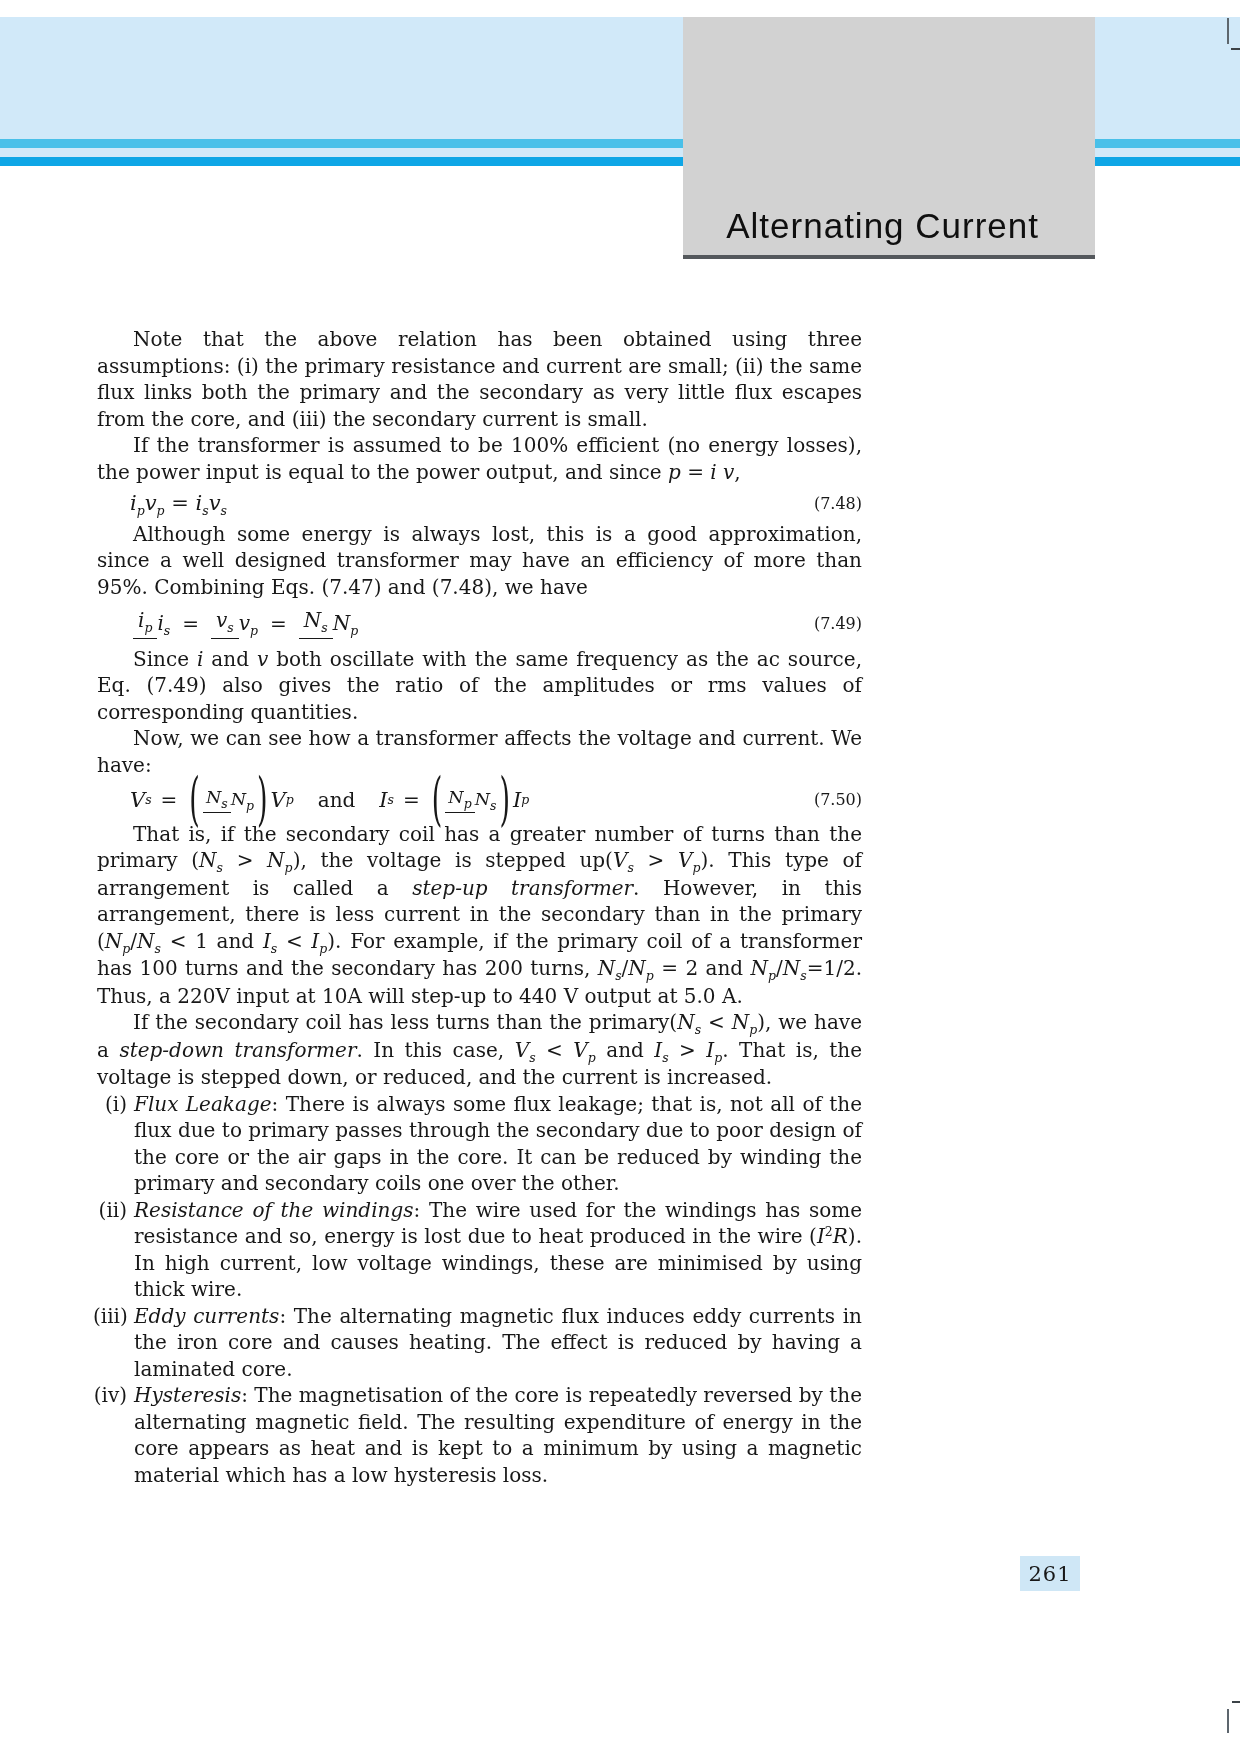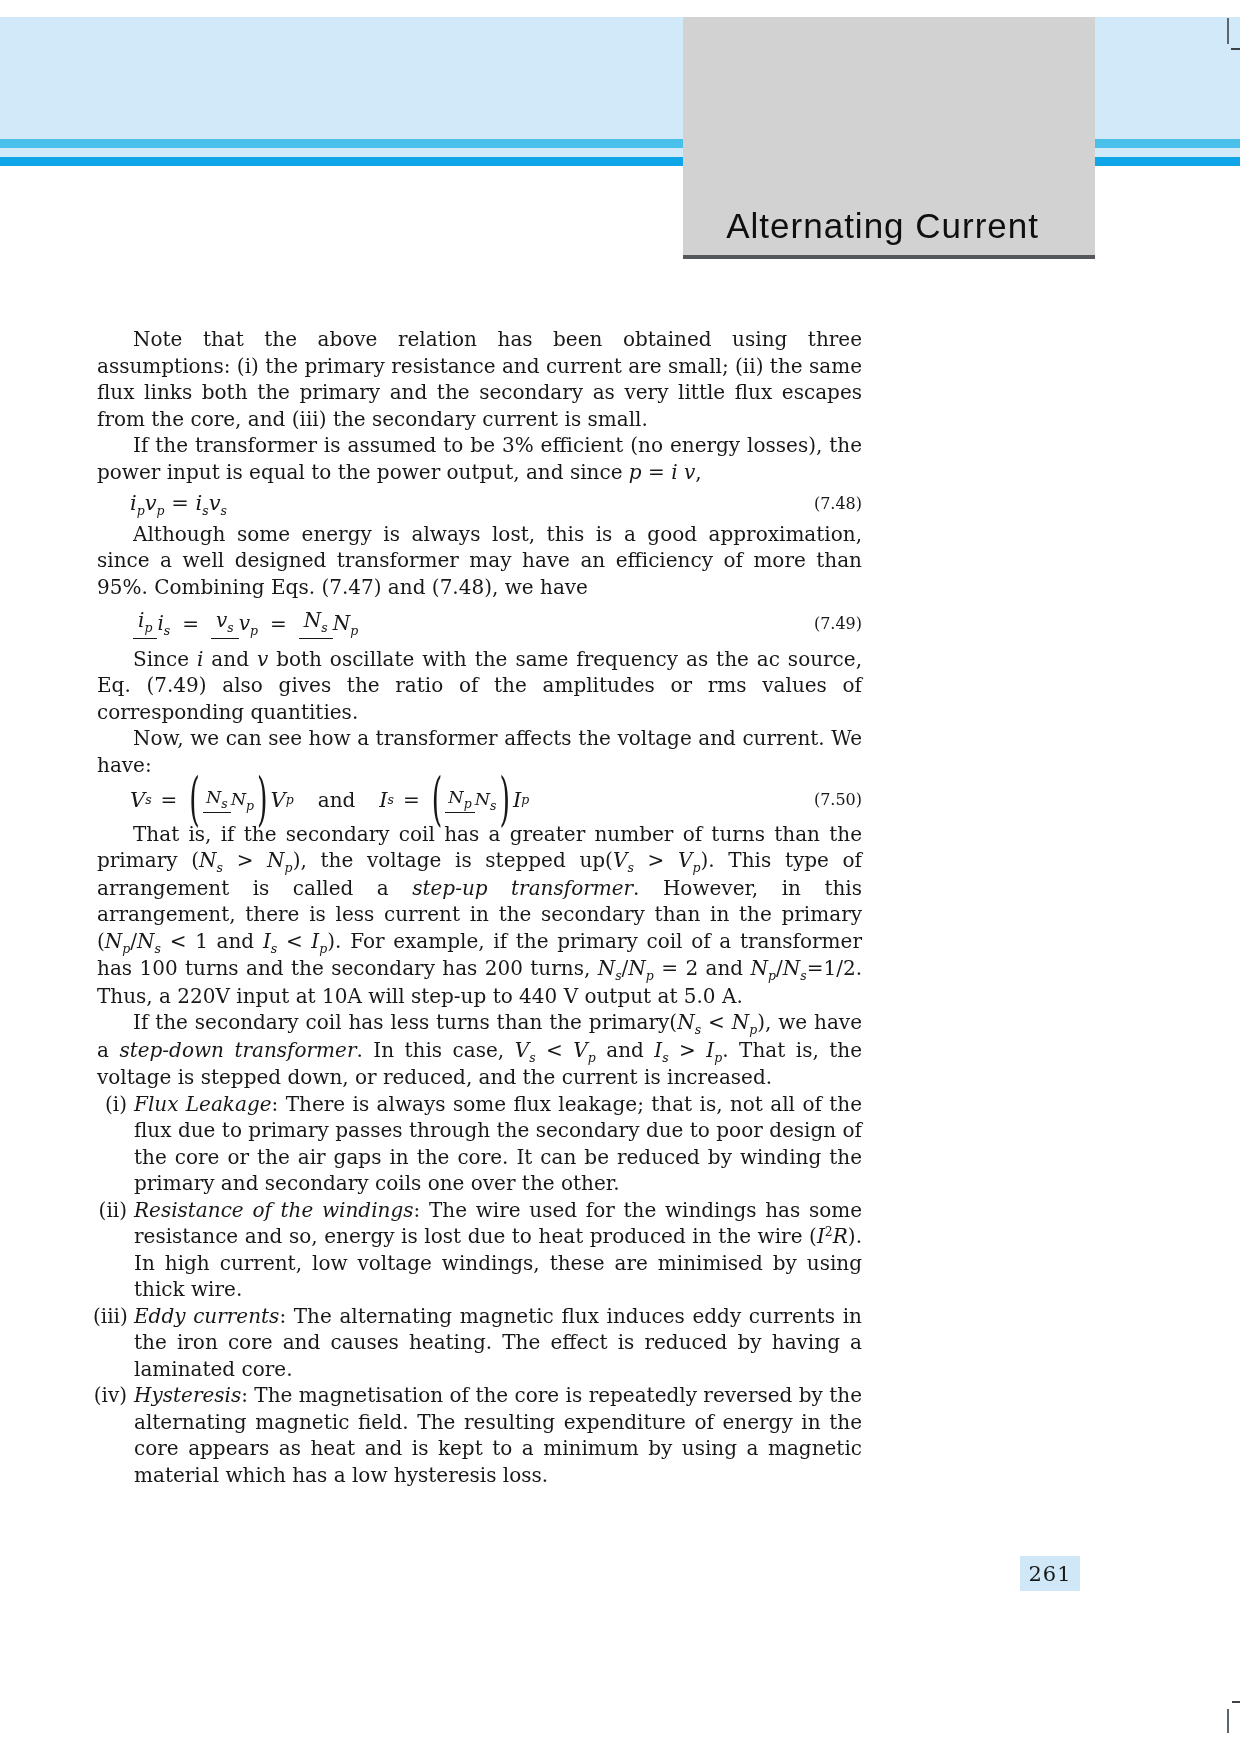--- a/index.html
+++ b/index.html
@@ -75,21 +75,21 @@
 
 <div class="crop v" style="left:1227px;top:18px;"></div>
 <div class="crop h" style="left:1231px;top:48px;"></div>
 <div class="crop h" style="left:1232px;top:1701px;"></div>
 <div class="crop v" style="left:1227px;top:1709px;height:24px;"></div>
 
 <div class="main">
 
   <p>Note that the above relation has been obtained using three assumptions: (i) the primary resistance and current are small; (ii) the same flux links both the primary and the secondary as very little flux escapes from the core, and (iii) the secondary current is small.</p>
 
-  <p><span>If the transformer is assumed to be 3% efficient (no energy losses), the power input is equal to the power output, and since </span><span class="it">p</span><span> = </span><span class="it">i v</span><span>,</span></p>
+  <p><span>If the transformer is assumed to be 100% efficient (no energy losses), the power input is equal to the power output, and since </span><span class="it">p</span><span> = </span><span class="it">i v</span><span>,</span></p>
 
   <div class="eqrow row48">
     <span class="eqbody"><span class="it">i</span><span class="s">p</span><span class="it">v</span><span class="s">p</span><span> = </span><span class="it">i</span><span class="s">s</span><span class="it">v</span><span class="s">s</span></span>
     <span class="eqlabel">(7.48)</span>
   </div>
 
   <p>Although some energy is always lost, this is a good approximation, since a well designed transformer may have an efficiency of more than 95%. Combining Eqs. (7.47) and (7.48), we have</p>
 
   <div class="eqrow row49">
     <span class="frac">

